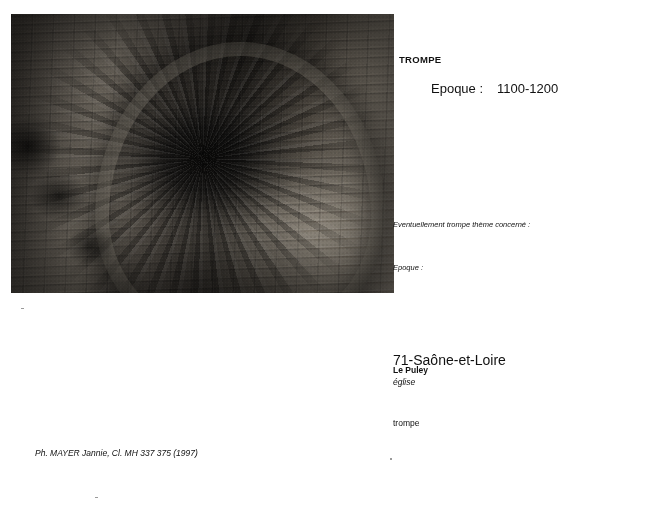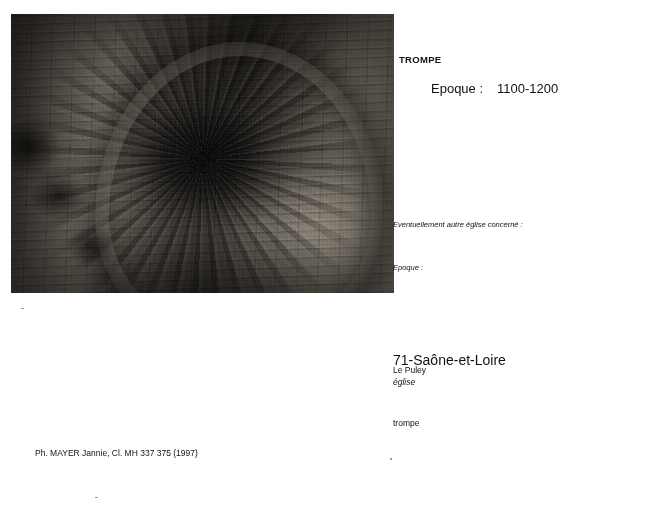--- a/index.html
+++ b/index.html
@@ -158,35 +158,36 @@
     font-style: italic;
   }
 
   .loc-dept {
     left: 393px; top: 352px;
     font-size: 14px;
   }
   .loc-commune {
     left: 393px; top: 365px;
     font-size: 8.5px;
-    font-weight: normal;
+    font-weight: bold;
   }
   .loc-edifice {
     left: 393px; top: 377px;
     font-size: 8.5px;
     font-style: italic;
   }
   .loc-element {
     left: 393px; top: 418px;
     font-size: 8.5px;
   }
 
   .credit {
     left: 35px; top: 448px;
     font-size: 8.5px;
+    font-style: italic;
   }
 
   
   .speck { position: absolute; background: #9a9a9a; }
   .speck.s1 { left: 21px; top: 308px; width: 3px; height: 1px; }
   .speck.s2 { left: 390px; top: 458px; width: 2px; height: 2px; }
   .speck.s3 { left: 95px; top: 497px; width: 3px; height: 1px; }
 </style>
 </head>
 <body>
@@ -200,21 +201,21 @@
     <div class="arcade"></div>
     <div class="grain"></div>
     <div class="vignette"></div>
   </div>
 </div>
 
 <div class="txt title">TROMPE</div>
 
 <div class="txt epoque-row"><span>Epoque :</span><span class="val">1100-1200</span></div>
 
-<div class="txt theme-label">Eventuellement autre église concerné :</div>
+<div class="txt theme-label">Eventuellement trompe thème concerné :</div>
 
 <div class="txt epoque-label2">Epoque :</div>
 
 <div class="txt loc-dept">71-Saône-et-Loire</div>
 
 <div class="txt loc-commune">Le Puley</div>
 
 <div class="txt loc-edifice">église</div>
 
 <div class="txt loc-element">trompe</div>

